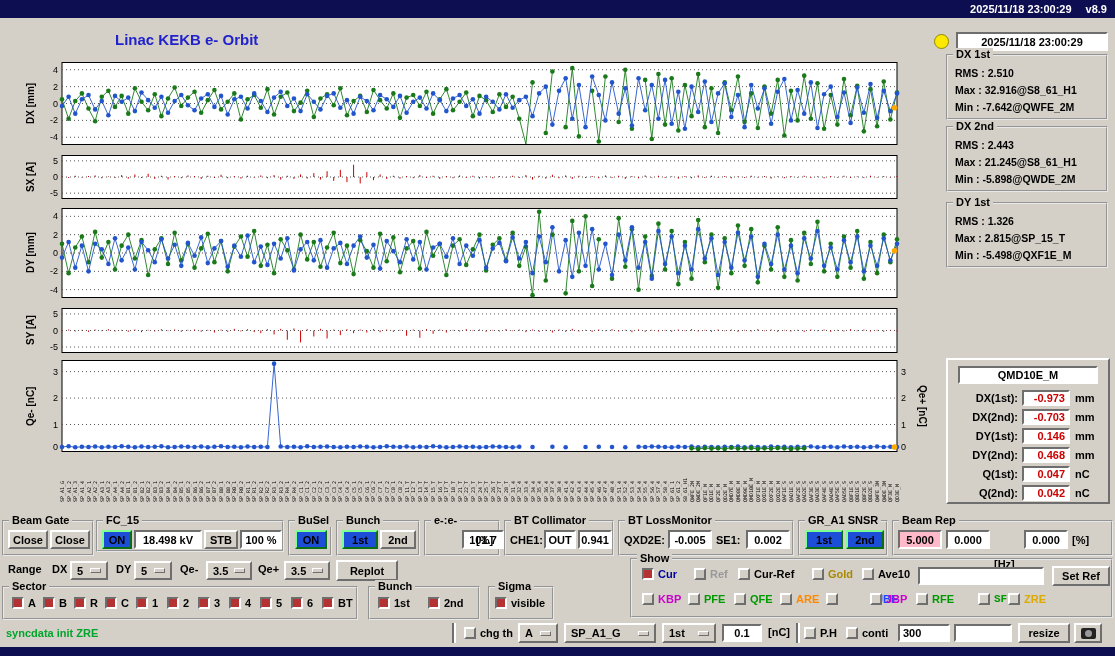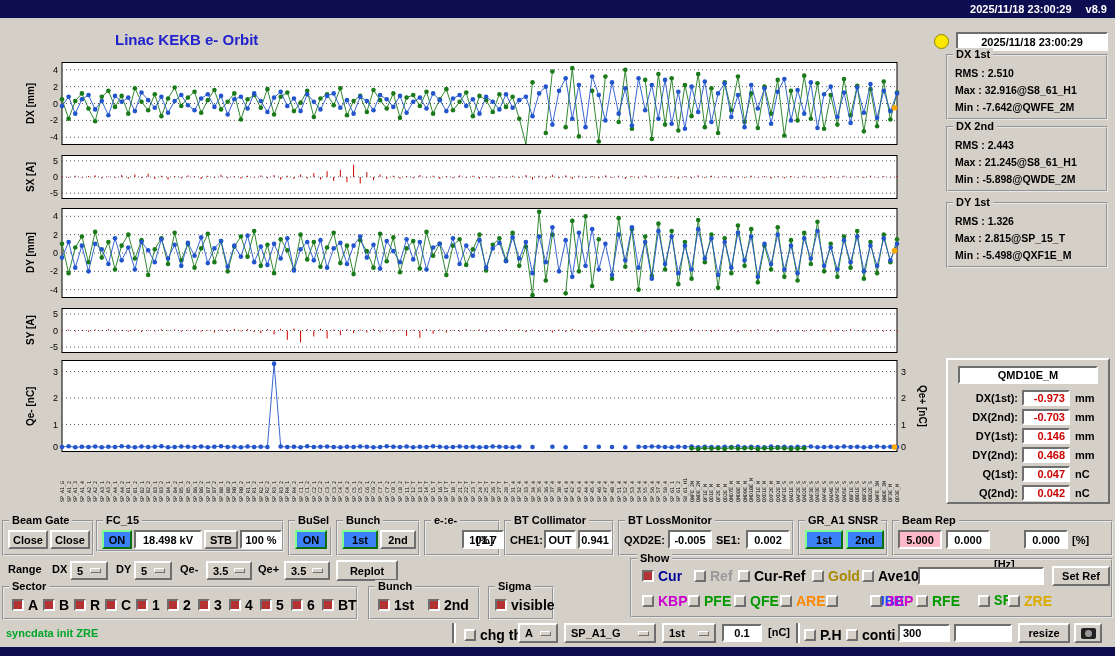--- a/index.html
+++ b/index.html
@@ -9,32 +9,32 @@
 .titlebar{left:0;top:0;width:1115px;height:18px;background:#0d0d52;color:#fff;display:flex;justify-content:flex-end;align-items:center;gap:14px;padding-right:8px;font-size:11px;font-weight:bold;}
 .bottomstrip{left:0;top:647px;width:1115px;height:9px;background:#0d0d52;}
 .plot-title{left:115px;top:31px;color:#2222cc;font-size:15px;font-weight:bold;}
 .vlab{display:flex;align-items:center;justify-content:center;writing-mode:vertical-rl;transform:rotate(180deg);font-size:10px;font-weight:bold;width:16px;}
 .vlab.right{transform:none;}
 .bpm-strip{overflow:hidden;}
 .bpm{position:absolute;top:1px;writing-mode:vertical-rl;transform:rotate(180deg);font-size:5px;line-height:6px;height:48px;white-space:nowrap;font-family:"DejaVu Sans Mono",monospace;color:#000;}
 .groupbox{position:absolute;border:2px groove #e8e8e8;}
 .grouptitle{position:absolute;top:-8px;left:5px;background:#d4d0c8;padding:0 3px;font-size:11px;font-weight:bold;line-height:13px;white-space:nowrap;}
 .btn{display:flex;align-items:center;justify-content:center;font-size:11px;font-weight:bold;background:#d4d0c8;border:2px solid;border-color:#ffffff #6e6e6e #6e6e6e #ffffff;cursor:default;white-space:nowrap;}
-.btn.green{background:#3b82f6;border-color:#7dff92 #0a6e14 #0a6e14 #7dff92;}
+.btn.green{background:#1d4ed8;border-color:#7dff92 #0a6e14 #0a6e14 #7dff92;}
 .disp{display:flex;align-items:center;font-size:11px;font-weight:bold;padding:0 3px;background:#ffffff;border:2px solid;border-color:#6e6e6e #ffffff #ffffff #6e6e6e;white-space:nowrap;overflow:hidden;}
 .disp.center{justify-content:center;}
 .disp.pink{background:#ffb9c9;}
 .lbl{font-size:11px;font-weight:bold;display:flex;align-items:center;white-space:nowrap;}
 .optmenu{display:flex;align-items:center;padding:0 5px;font-size:11px;font-weight:bold;background:#d4d0c8;border:2px solid;border-color:#ffffff #6e6e6e #6e6e6e #ffffff;white-space:nowrap;}
 .optbar{margin-left:auto;width:11px;height:5px;background:#d4d0c8;border:1px solid;border-color:#fff #6e6e6e #6e6e6e #fff;flex:none;}
 .cb{display:flex;align-items:center;gap:4px;position:absolute;}
 .cbbox{width:12px;height:12px;background:#d4d0c8;border:2px solid;border-color:#fff #6e6e6e #6e6e6e #fff;flex:none;}
 .cbbox.checked{background:#b43232;border-color:#6e6e6e #fff #fff #6e6e6e;}
 .cbbox.dis{background:#c6c3bd;}
-.cblab{font-size:14px;font-weight:bold;white-space:nowrap;}
+.cblab{font-size:11px;font-weight:bold;white-space:nowrap;}
 .statbox{position:absolute;left:946px;width:162px;height:66px;border:2px groove #e8e8e8;padding:9px 0 0 7px;}
 .statbox .line{font-size:10.5px;font-weight:bold;line-height:17px;white-space:nowrap;}
 .indicator{width:15px;height:15px;border-radius:50%;background:#ffe800;border:1px solid #8a8a00;}
 .qmd-panel{position:absolute;left:946px;top:358px;width:164px;height:146px;background:#d4d0c8;border:2px solid;border-color:#ffffff #6e6e6e #6e6e6e #ffffff;}
 .qmd-title{margin:6px auto 4px auto;width:140px;height:18px;background:#fff;border:2px solid;border-color:#6e6e6e #fff #fff #6e6e6e;display:flex;align-items:center;justify-content:center;font-size:11px;font-weight:bold;}
 .qmd-row{display:flex;align-items:center;height:19px;padding-left:4px;}
 .qmd-lab{width:66px;text-align:right;font-size:11px;font-weight:bold;}
 .qmd-val{width:48px;height:16px;margin-left:4px;background:#fff;border:2px solid;border-color:#6e6e6e #fff #fff #6e6e6e;color:#cc0000;font-size:11px;font-weight:bold;display:flex;align-items:center;justify-content:flex-end;padding-right:3px;}
 .qmd-unit{margin-left:5px;font-size:11px;font-weight:bold;}
 .vsep{width:2px;background:#6e6e6e;box-shadow:2px 0 0 #ffffff;height:20px;}

